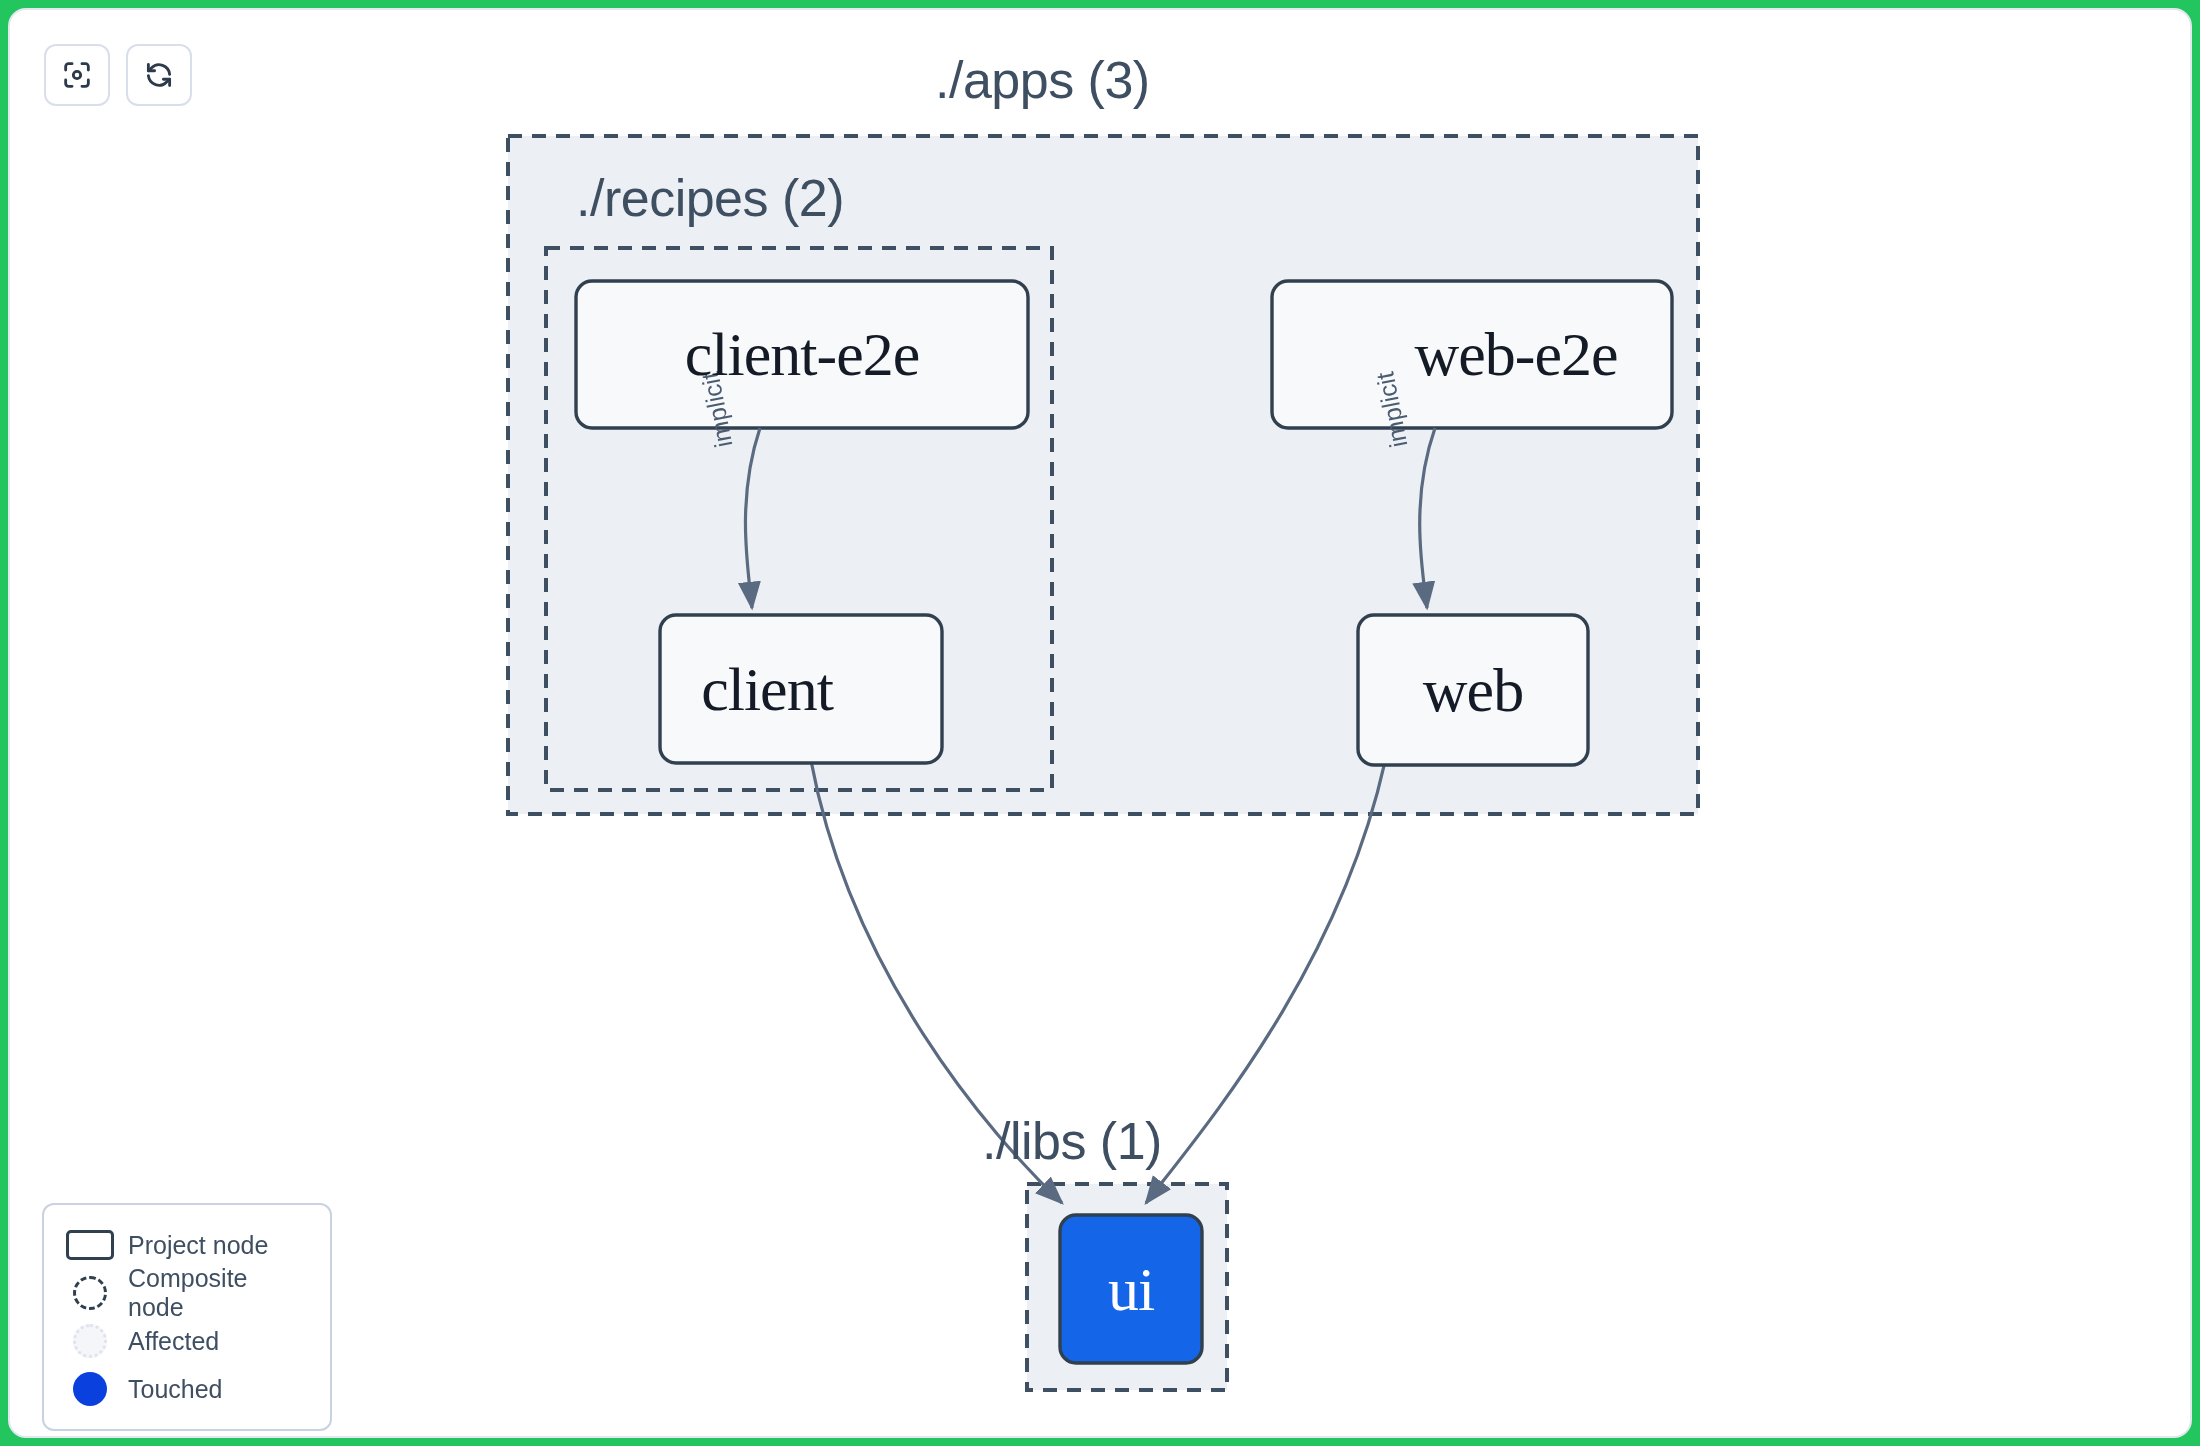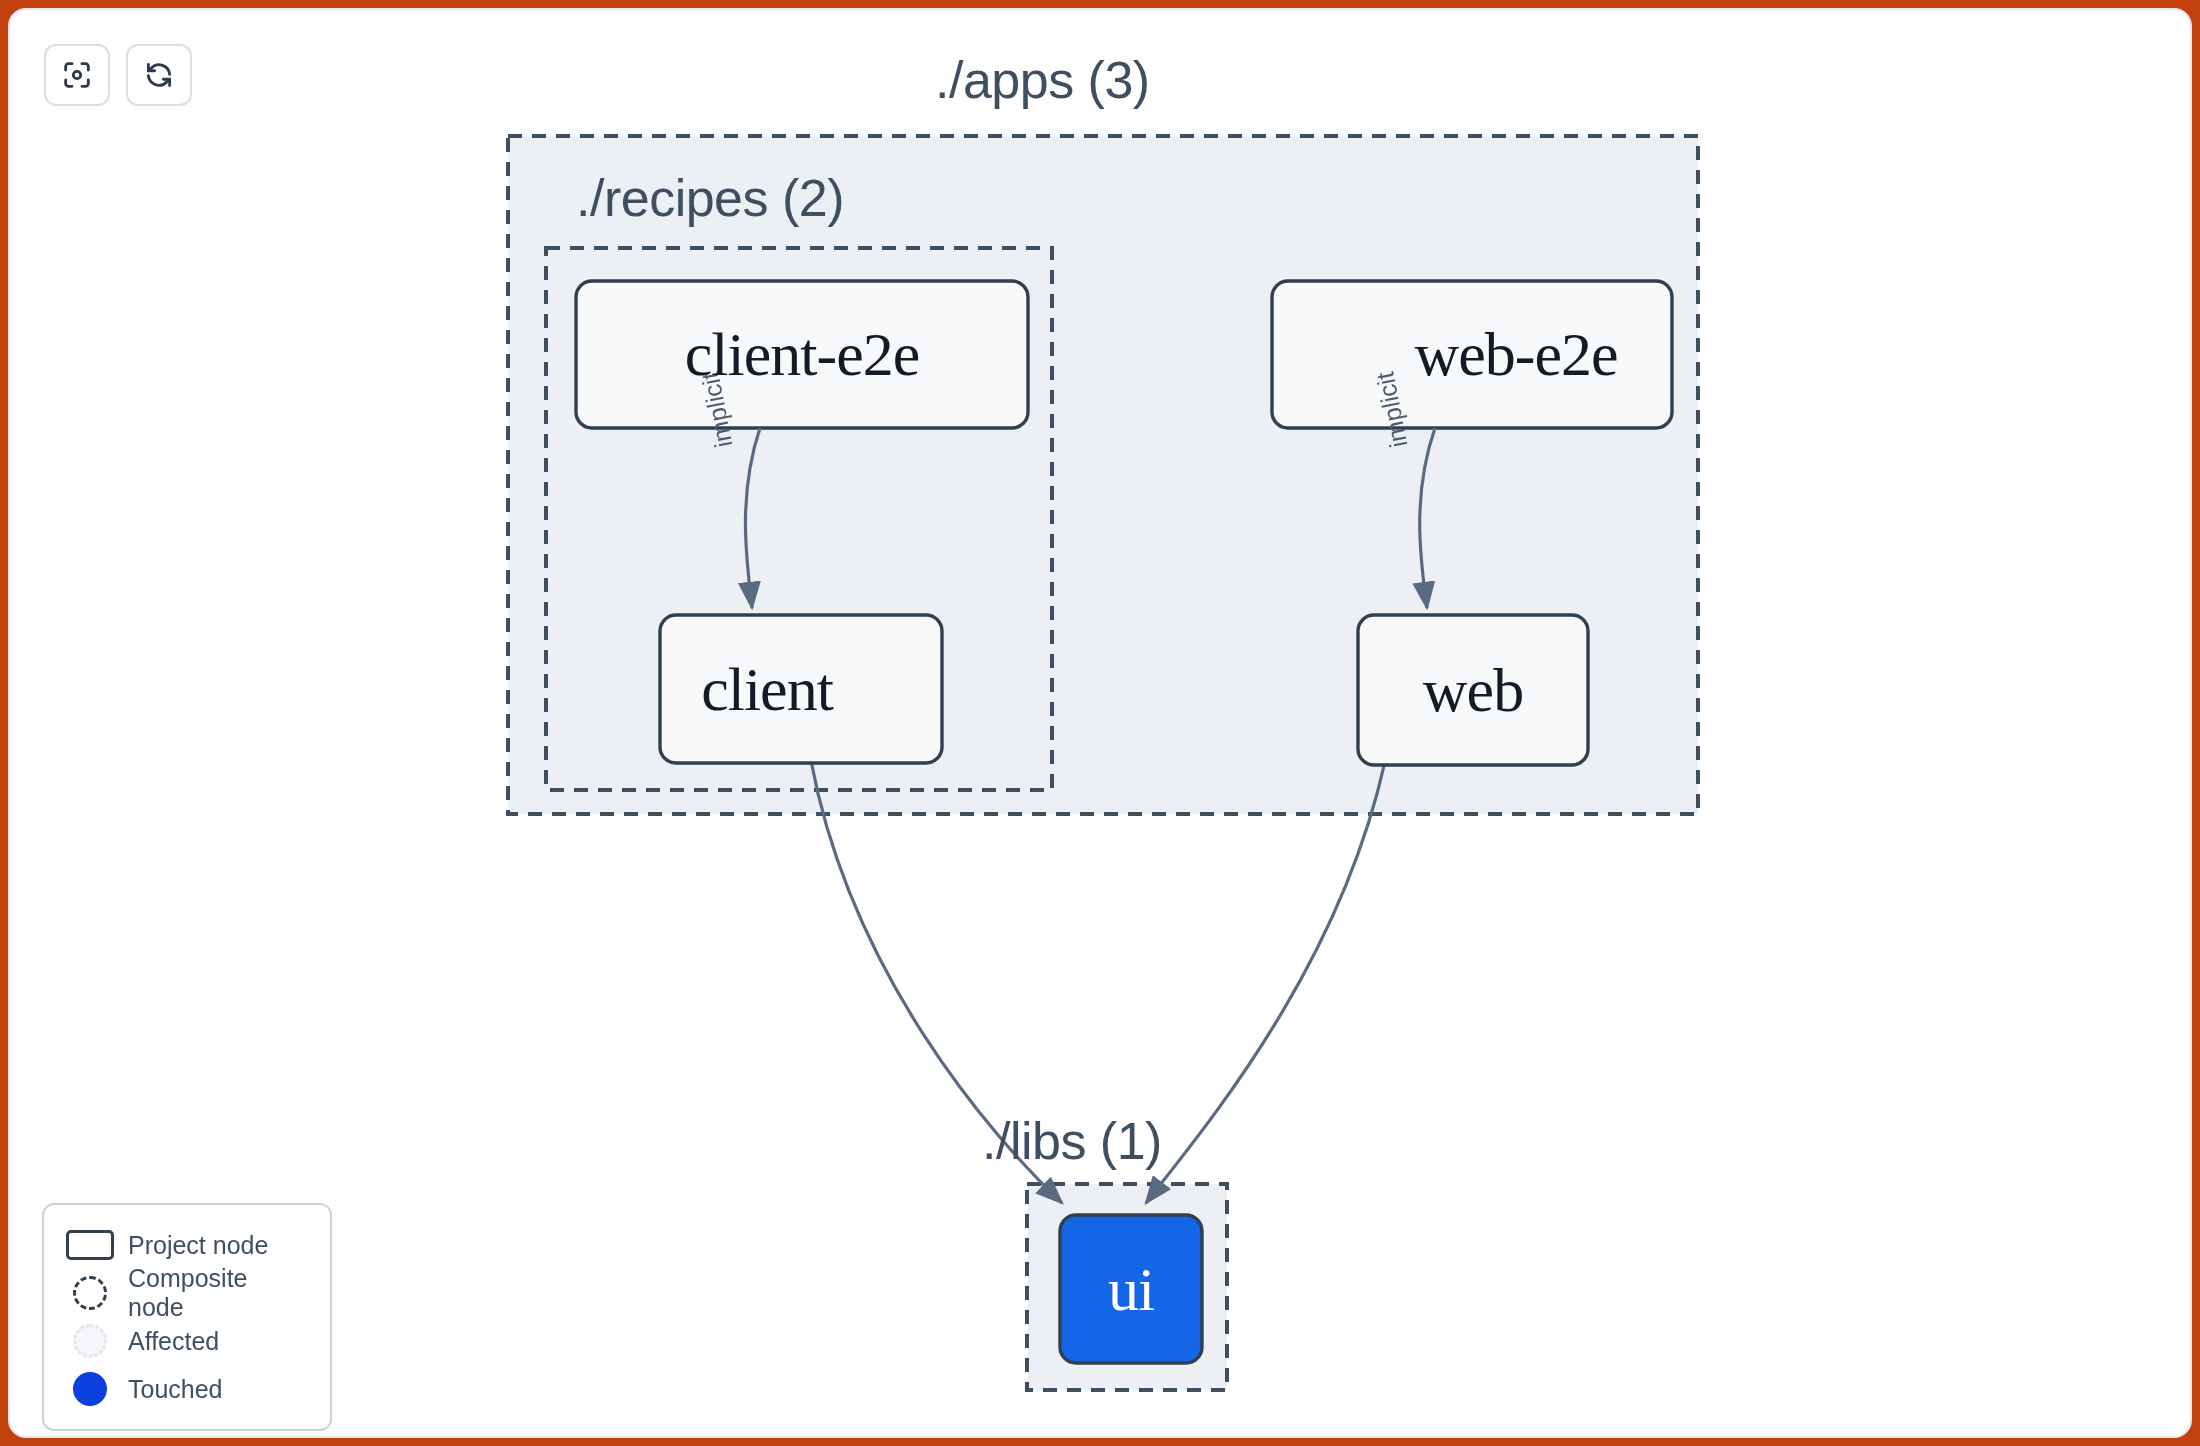--- a/index.html
+++ b/index.html
@@ -5,21 +5,21 @@
   html, body {
     margin: 0;
     padding: 0;
     background: #ffffff;
     font-family: "Liberation Sans", sans-serif;
   }
   #root {
     position: relative;
     width: 2200px;
     height: 1446px;
-    background: #c2410c;
+    background: #22c55e;
     overflow: hidden;
   }
   
   #canvas-panel {
     position: absolute;
     left: 8px;
     top: 8px;
     width: 2184px;
     height: 1430px;
     box-sizing: border-box;

